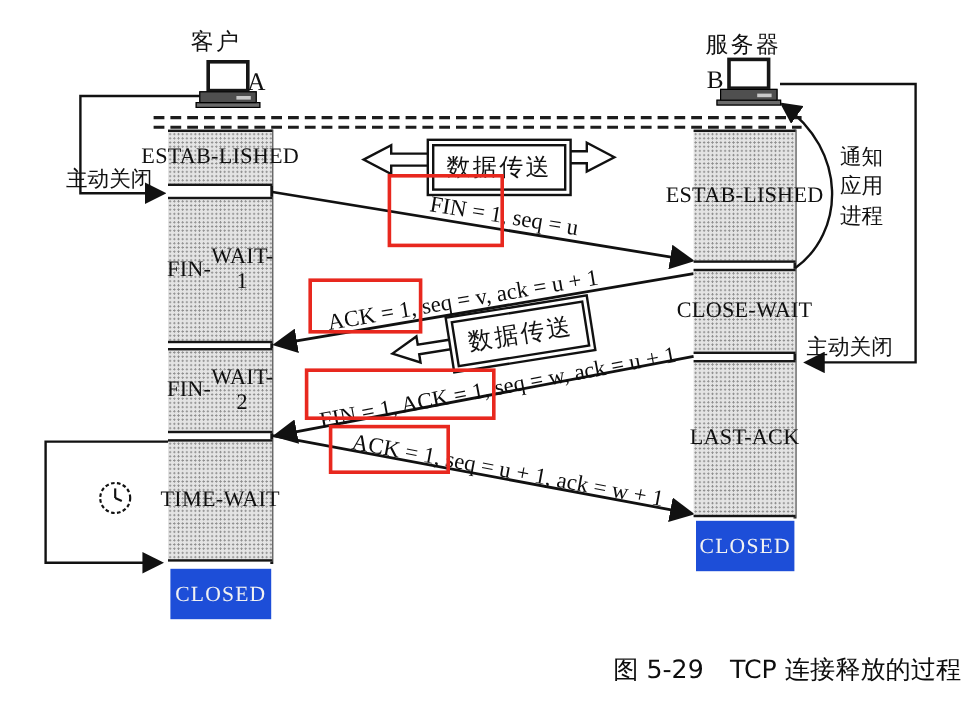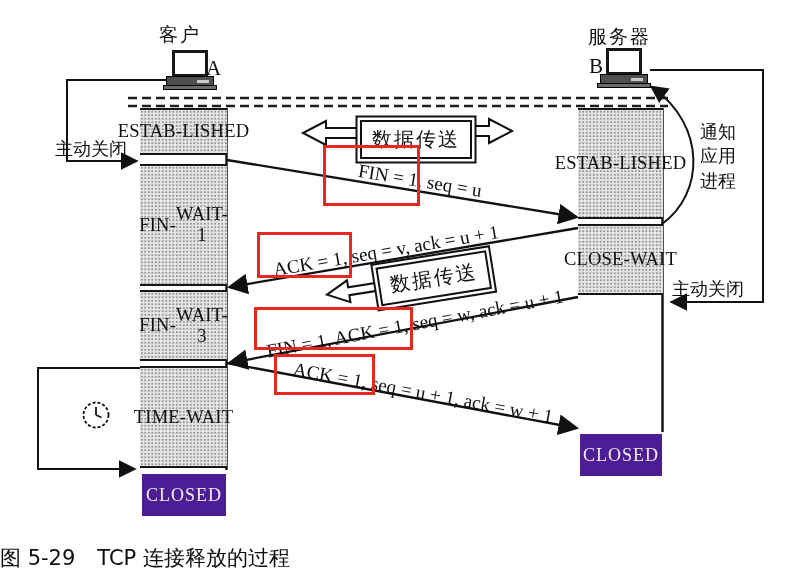--- a/index.html
+++ b/index.html
@@ -23,21 +23,21 @@
   
   .state { position:absolute; z-index:2; display:flex; flex-direction:row; justify-content:center; align-items:center;
            font-size:18.5px; line-height:1.13; color:#101010; text-align:center; letter-spacing:0.2px;
            background-color:#e4e4e4;
            background-image: radial-gradient(circle, #909090 0.7px, transparent 1px);
            background-size: 3.5px 3.5px;
            border-top:2px solid #161616; border-bottom:2px solid #161616; }
   .col-l { left:140px; width:87px; }
   .col-r { left:578px; width:85px; }
   .closed { position:absolute; z-index:2; display:flex; justify-content:center; align-items:center;
-            background:#4c1d95; color:#f2f2f2; font-size:18px; letter-spacing:1px; }
+            background:#1d4ed8; color:#f2f2f2; font-size:18px; letter-spacing:1px; }
 
   
   .msg { position:absolute; z-index:3; white-space:nowrap; font-size:19px; color:#0d0d0d; }
   .msg1 { left:420px; top:181px; transform:translate(-50%,-50%) rotate(9.3deg); }
   .msg2 { left:386px; top:251px; transform:translate(-50%,-50%) rotate(-9.6deg); }
   .msg3 { left:415px; top:324px; transform:translate(-50%,-50%) rotate(-10.6deg); }
   .msg4 { left:423px; top:393px; transform:translate(-50%,-50%) rotate(10.5deg); }
 
   
   .hl { position:absolute; z-index:5; border:3px solid #e8281e; background:transparent; }
@@ -51,21 +51,21 @@
             font-size:20px; padding:4px 10px; white-space:nowrap; letter-spacing:2px; }
   .dt-top { position:absolute; z-index:3; left:360px; top:120px; }
   .dt-mid { position:absolute; z-index:3; left:324px; top:262px; width:166px; height:40px;
             display:flex; align-items:center; transform:rotate(-9deg); }
   .dt-mid .dt-box { margin-left:2px; }
 
   .side-label { position:absolute; z-index:3; white-space:nowrap; }
   .notify { position:absolute; z-index:3; line-height:1.35; text-align:left; }
   .notify span { display:block; }
 
-  .caption { position:absolute; z-index:3; left:0; top:544px; width:801px; text-align:left;
+  .caption { position:absolute; z-index:3; left:0; top:544px; width:801px; text-align:right;
              font-size:21px; color:#0d0d0d; }
   .caption .num { margin-right:22px; }
 </style>
 </head>
 <body>
 
 <div class="stage">
 
   <svg class="layer" viewBox="0 0 801 585">
     <defs>
@@ -123,37 +123,41 @@
   <div class="state col-l" style="top:108px; height:47px;">
     <span>ESTAB-</span>
     <span>LISHED</span>
   </div>
   <div class="state col-l" style="top:164px; height:122px;">
     <span>FIN-</span>
     <span>WAIT-1</span>
   </div>
   <div class="state col-l" style="top:290px; height:71px;">
     <span>FIN-</span>
-    <span>WAIT-3</span>
+    <span>WAIT-2</span>
   </div>
   <div class="state col-l" style="top:366px; height:102px;">
     <span>TIME-</span>
     <span>WAIT</span>
   </div>
   <div class="closed" style="left:142px; top:474px; width:84px; height:42px;">
     <span>CLOSED</span>
   </div>
 
   <div class="state col-r" style="top:108px; height:111px;">
     <span>ESTAB-</span>
     <span>LISHED</span>
   </div>
   <div class="state col-r" style="top:224px; height:71px;">
     <span>CLOSE-</span>
     <span>WAIT</span>
+  </div>
+  <div class="state col-r" style="top:300px; height:131px;">
+    <span>LAST-</span>
+    <span>ACK</span>
   </div>
   <div class="closed" style="left:580px; top:434px; width:82px; height:42px;">
     <span>CLOSED</span>
   </div>
 
   <div class="side-label cn" style="left:55px;  top:137px;">主动关闭</div>
   <div class="side-label cn" style="left:672px; top:277px;">主动关闭</div>
   <div class="notify cn" style="left:700px; top:120px;">
     <span>通知</span>
     <span>应用</span>

